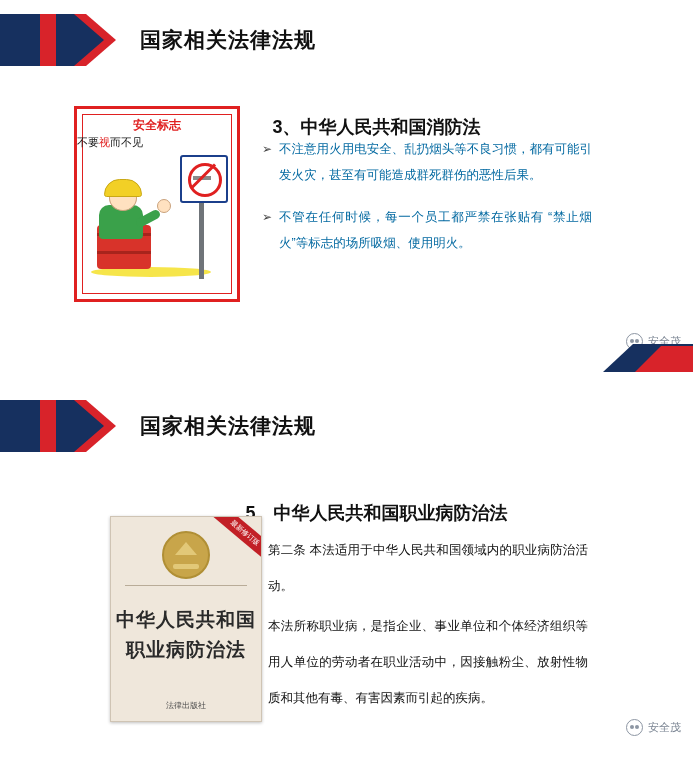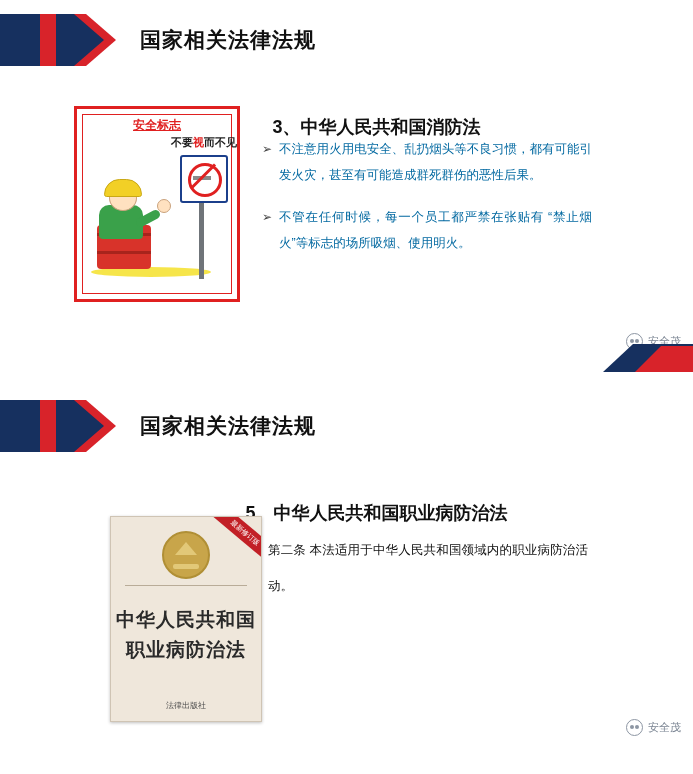--- a/index.html
+++ b/index.html
@@ -76,28 +76,27 @@
     left: 5px; top: 5px; right: 5px; bottom: 5px;
     border: 1px solid #e02020;
   }
   .poster-h1 {
     position: absolute;
     top: 8px; left: 0; right: 0;
     text-align: center;
     font-size: 12px;
     font-weight: bold;
     color: #e02020;
-    text-decoration: underline;
   }
   .poster-h2 {
     position: absolute;
     top: 26px; left: 0; right: 0;
-    text-align: right;
+    text-align: left;
     font-size: 11px;
-    font-weight: bold;
+    font-weight: normal;
     color: #1a1a1a;
   }
   .poster-h2 .hl { color: #e02020; }
 
   .poster-art {
     position: absolute;
     left: 0; right: 0; top: 44px; bottom: 4px;
   }
   .ground {
     position: absolute;
@@ -466,19 +465,20 @@
     <div class="book-rule"></div>
     <div class="book-title">
       <div>中华人民共和国</div>
       <div>职业病防治法</div>
     </div>
     <div class="book-publisher">法律出版社</div>
   </div>
 
   <div class="paras">
     <div class="para">第二条 本法适用于中华人民共和国领域内的职业病防治活动。</div>
+    <div class="para">本法所称职业病，是指企业、事业单位和个体经济组织等用人单位的劳动者在职业活动中，因接触粉尘、放射性物质和其他有毒、有害因素而引起的疾病。</div>
   </div>
 
   <div class="watermark">
     <span class="wm-logo"></span>
     <span>安全茂</span>
   </div>
 </div>
 
 </body></html>

